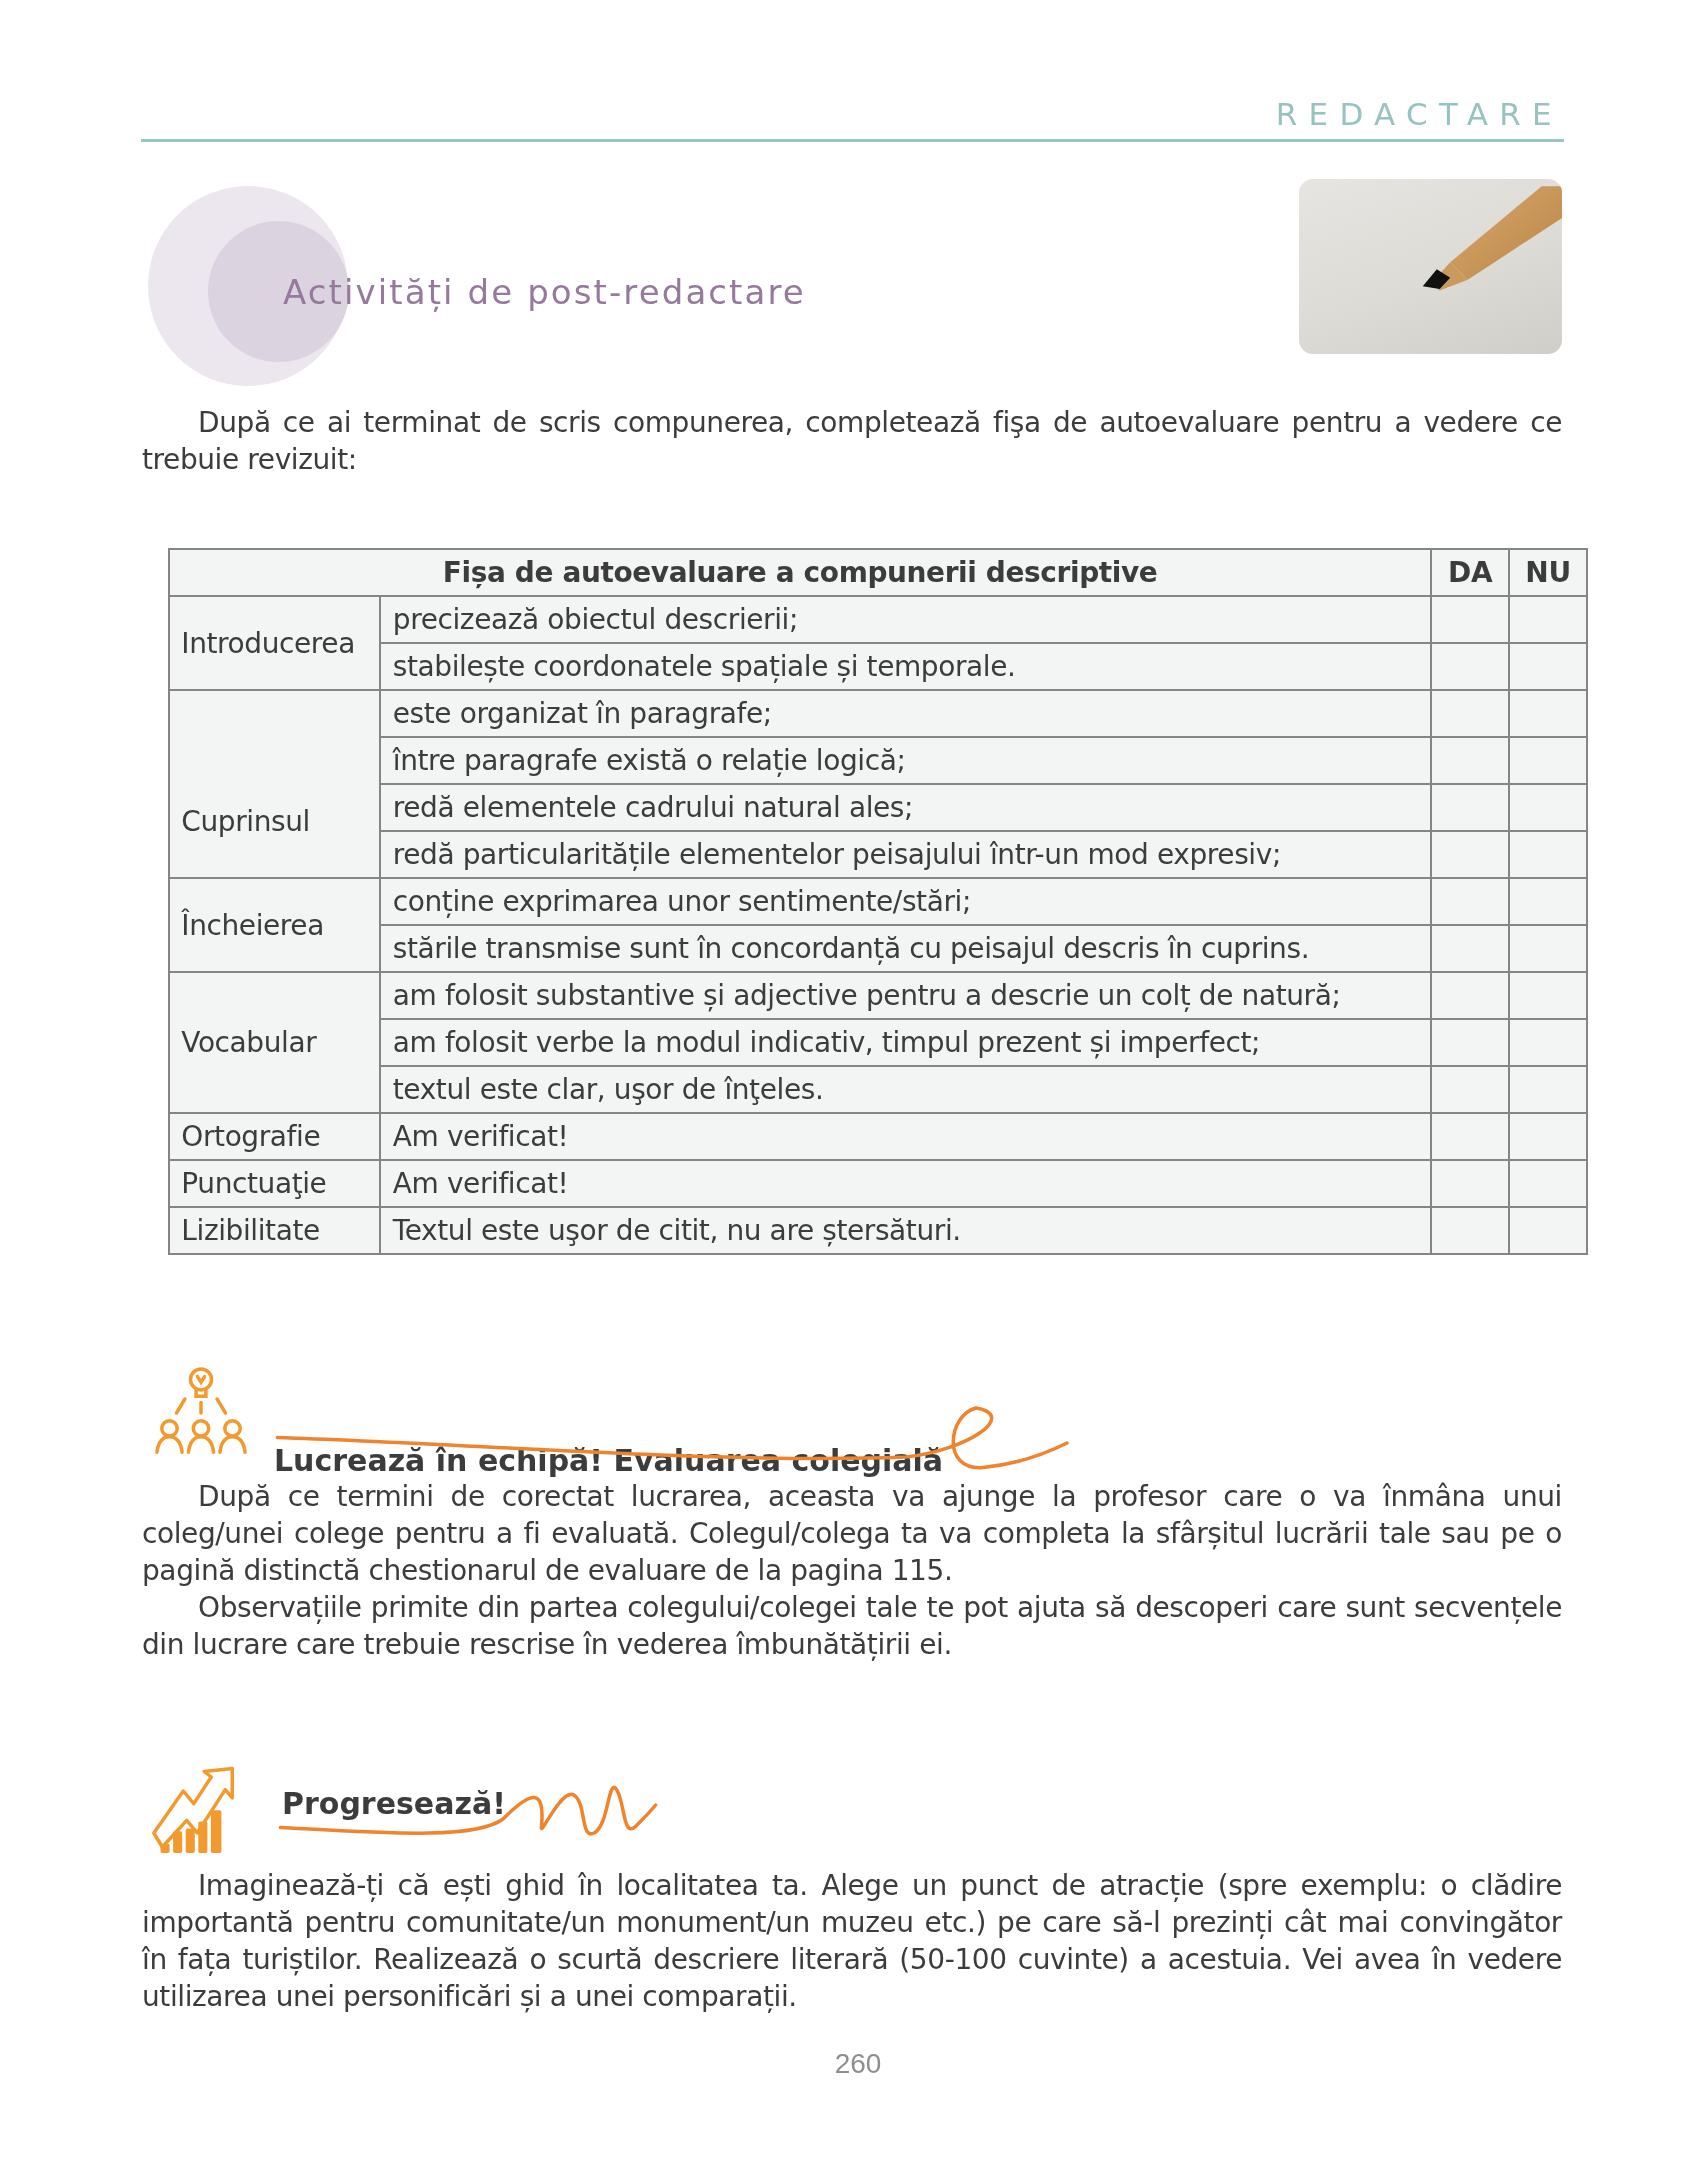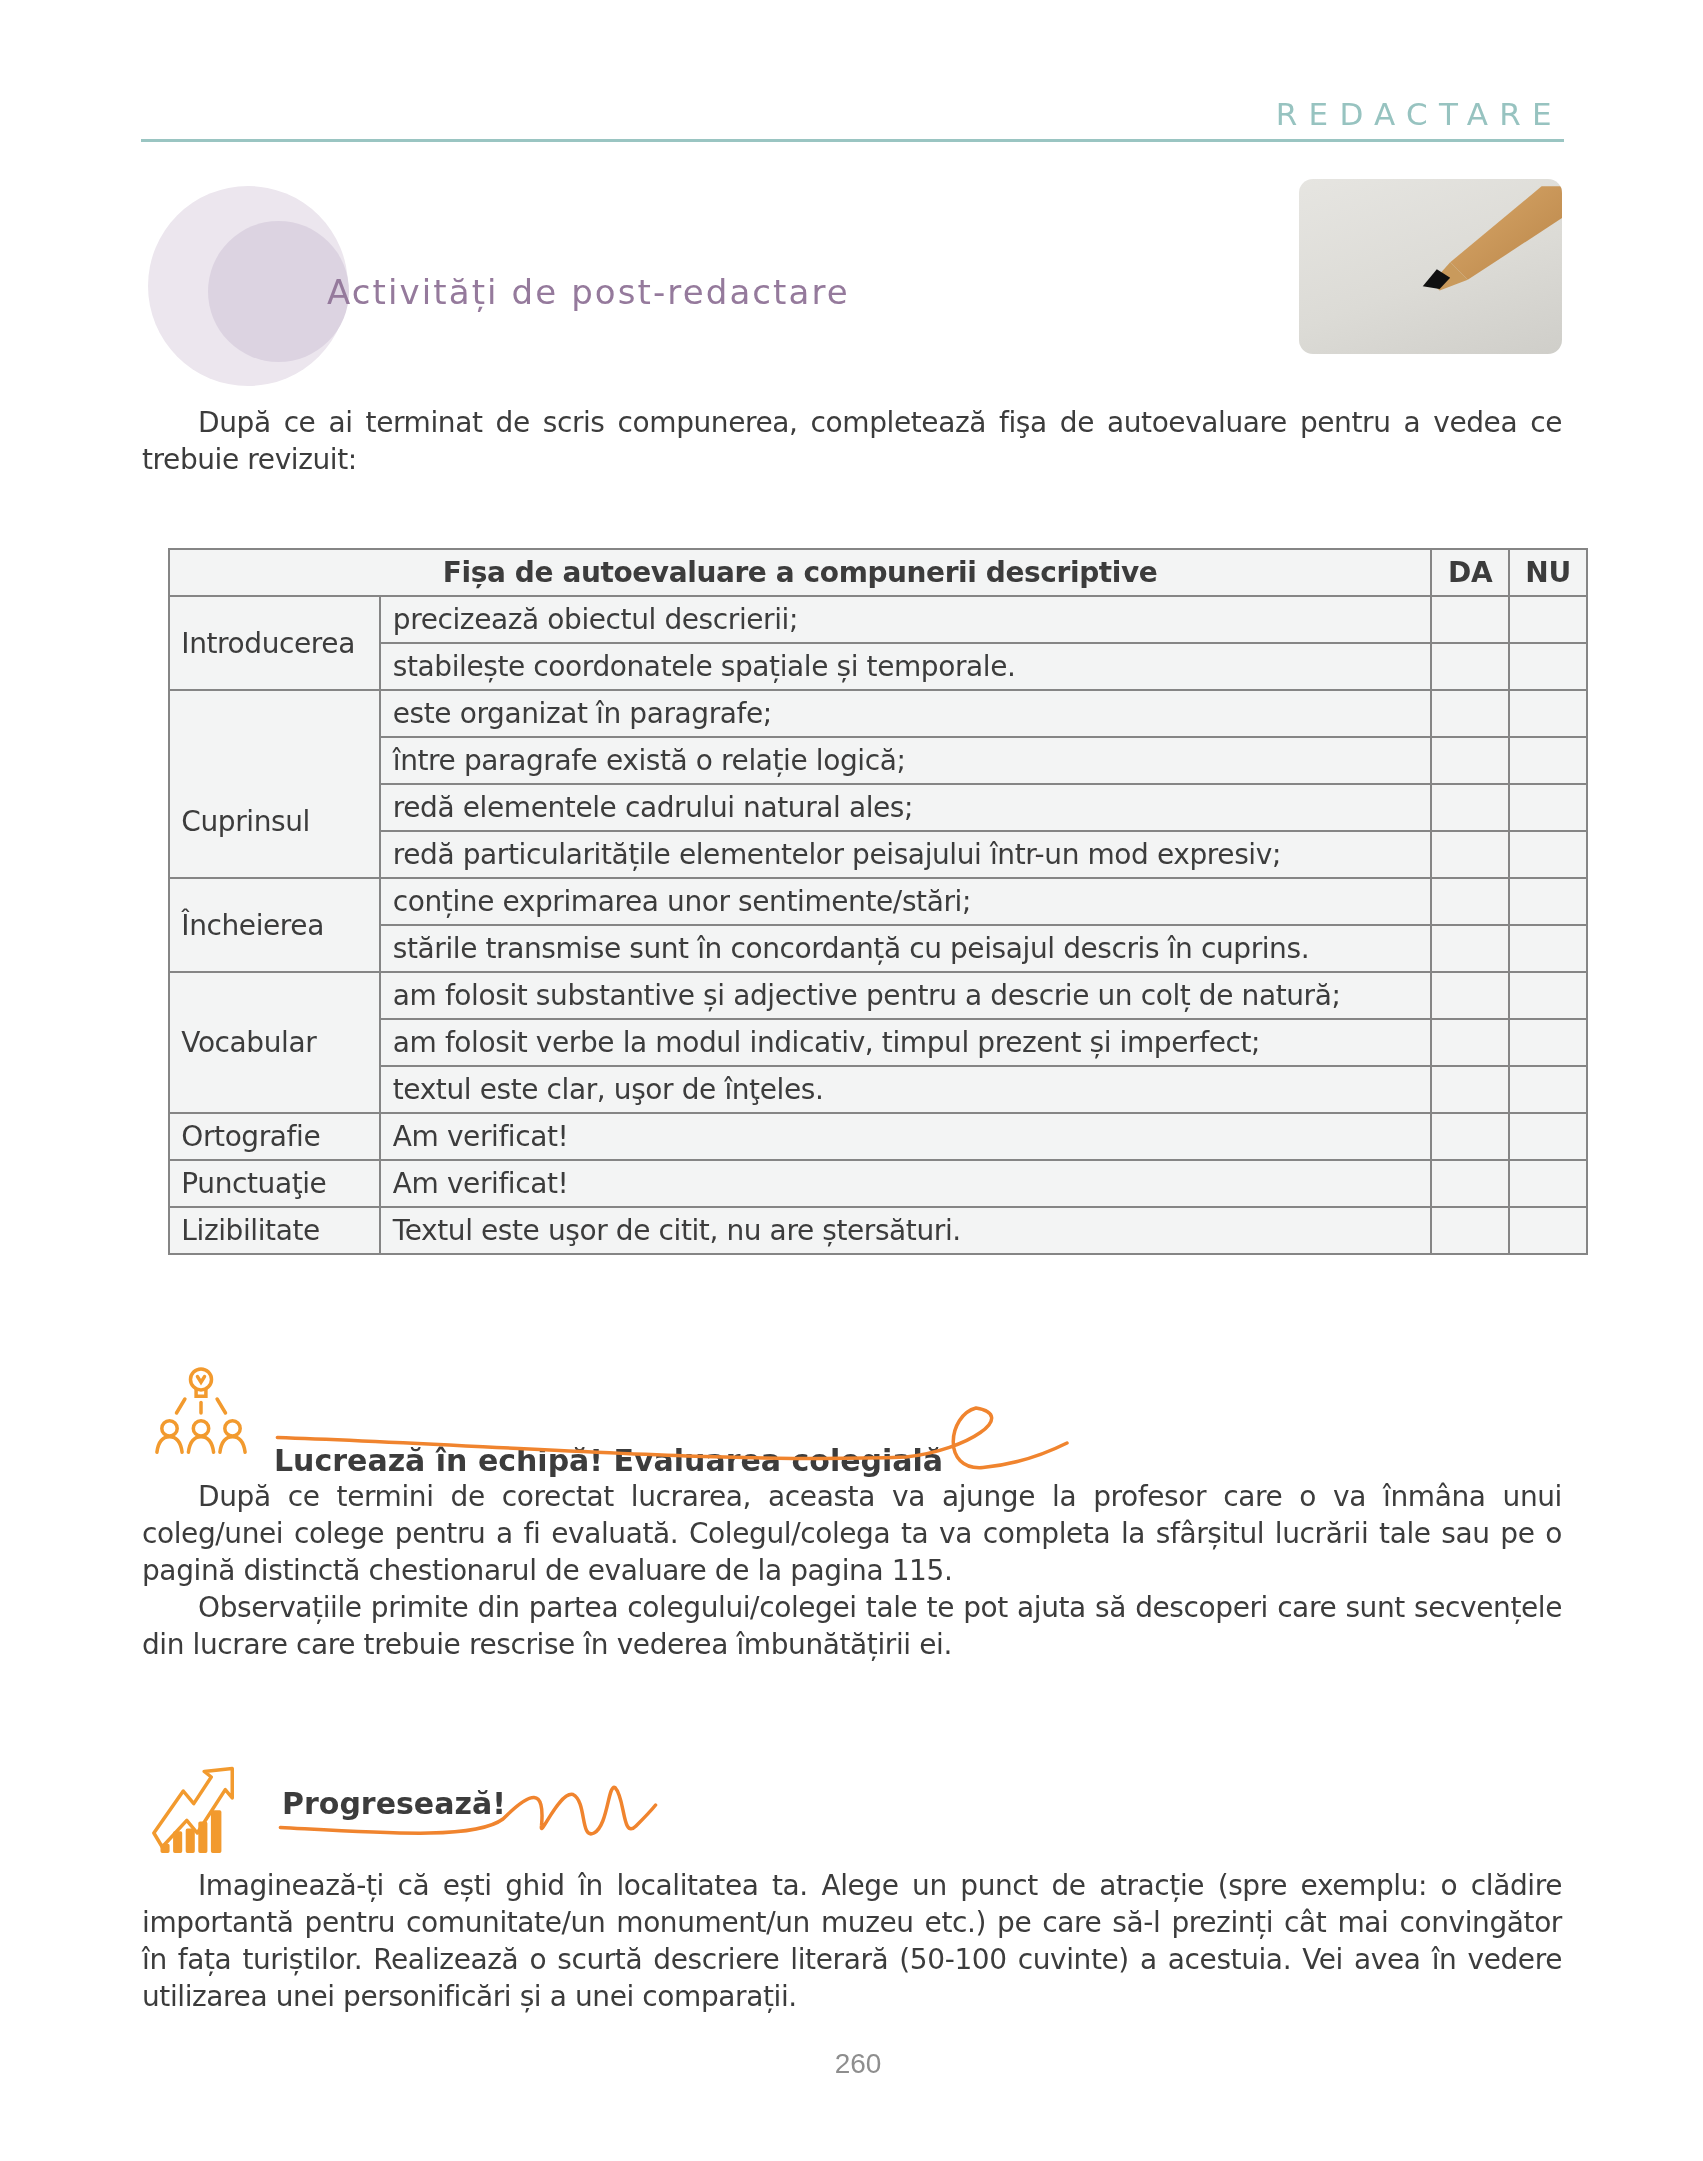--- a/index.html
+++ b/index.html
@@ -16,21 +16,20 @@
     font-family: "DejaVu Sans", sans-serif;
   }
   .head-rule { left: 141px; top: 139px; width: 1423px; height: 2.8px; background: #9ac5c2; }
 
   
   .circle-outer { left: 148px; top: 186px; width: 200px; height: 200px; border-radius: 50%; background: #ece6ee; }
   .circle-inner { left: 208px; top: 221px; width: 141px; height: 141px; border-radius: 50%; background: #dcd3e1; }
   .section-title {
     left: 283px; top: 272px; font-size: 34px; letter-spacing: 2.1px; color: #957a9c;
     font-family: "DejaVu Sans", sans-serif;
-    margin-left: 44px;
   }
   .pencil-photo {
     left: 1299px; top: 179px; width: 263px; height: 175px; border-radius: 14px;
     background: linear-gradient(160deg, #e6e5e1 0%, #dcdbd6 55%, #cfcec9 100%);
     overflow: hidden;
   }
 
   
   .para {
     left: 142px; width: 1420px; font-size: 28px; line-height: 37px; color: #3c3c3c;
@@ -72,21 +71,21 @@
         <stop offset="1" stop-color="#b98548"></stop>
       </linearGradient>
     </defs>
     <polygon points="215,118 345,10 374,10 374,55 240,143" fill="url(#wood)"></polygon>
     <polygon points="188,148 215,118 240,143 200,158" fill="#c99a5c"></polygon>
     <polygon points="176,152 196,128 215,140 200,156" fill="#111111"></polygon>
   </svg>
 </div>
 
 <div class="abs para" style="top:404px;">
-  <p>După ce ai terminat de scris compunerea, completează fişa de autoevaluare pentru a vedea ce trebuie revizuit:</p>
+  <p>După ce ai terminat de scris compunerea, completează fişa de autoevaluare pentru a vedere ce trebuie revizuit:</p>
 </div>
 
 <table class="abs eval-table">
   <colgroup>
     <col class="col-cat">
       <col class="col-crit">
       <col class="col-yn">
       <col class="col-yn">
   </colgroup>
   <tbody>

